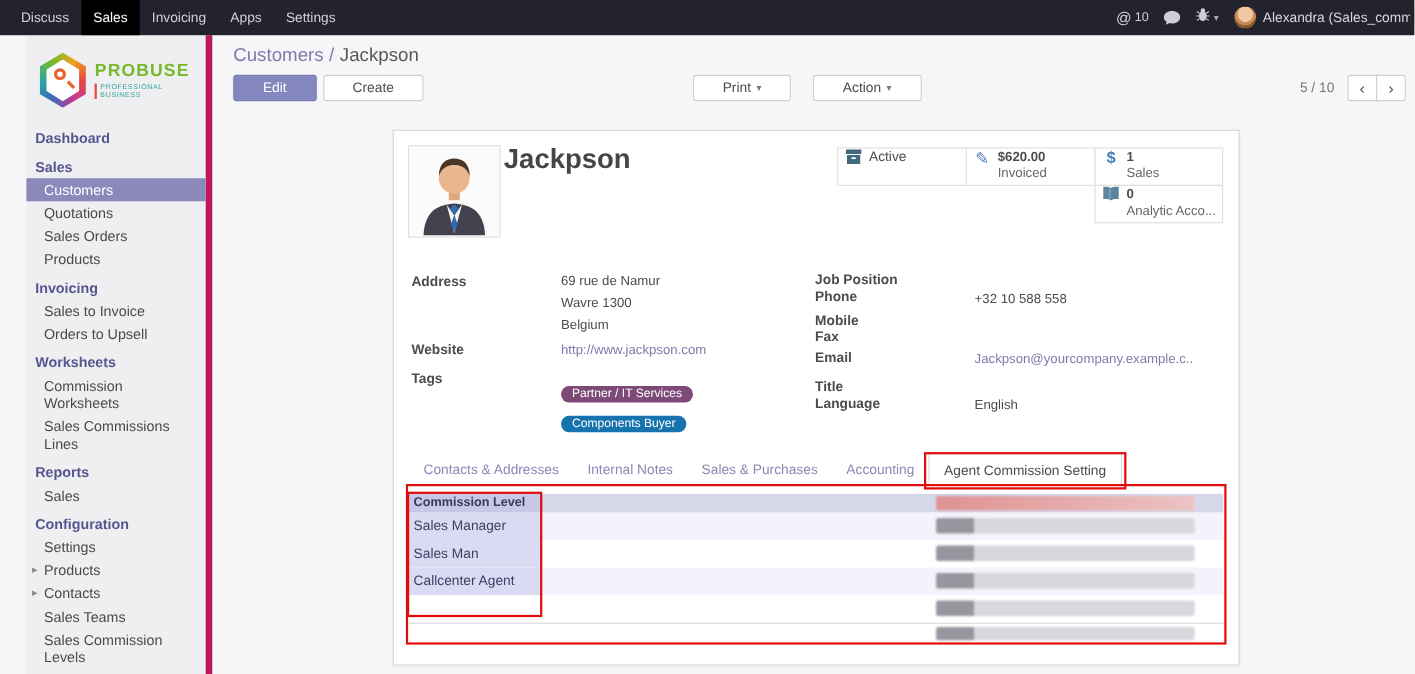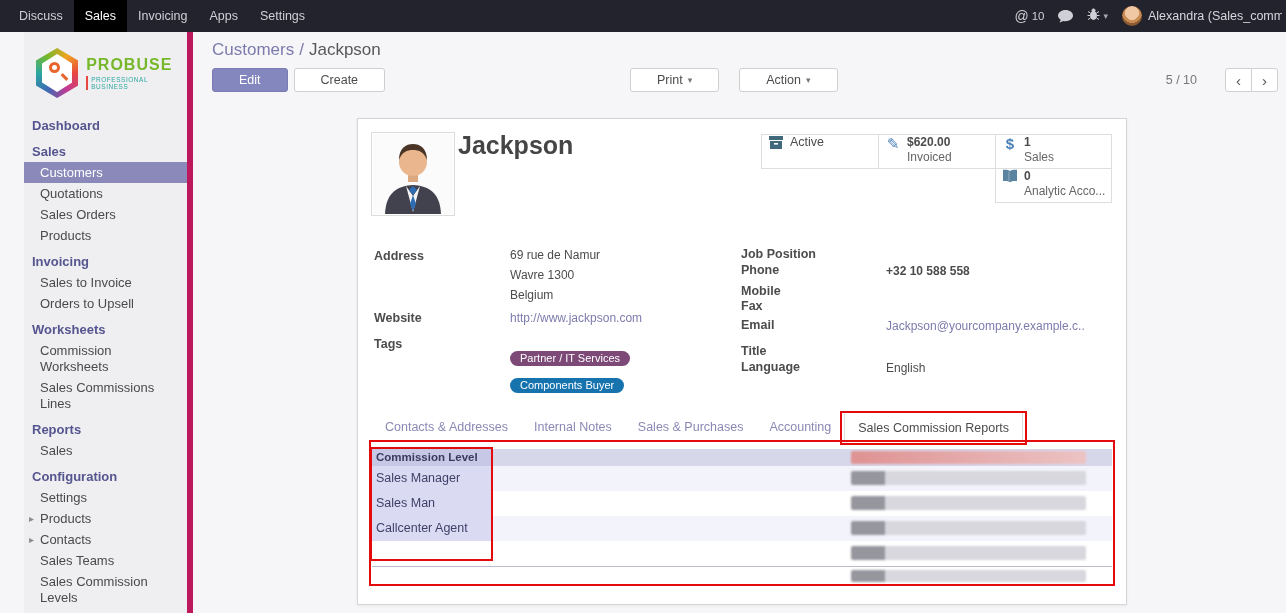--- a/index.html
+++ b/index.html
@@ -46,21 +46,21 @@
   .exp { position:absolute; left:5px; top:3px; font-size:10px; color:#8b8b8b; }
 
   
   .main { position:absolute; left:197px; top:32px; right:0; bottom:0; background:#f6f6f8; }
   .breadcrumb { position:absolute; left:15px; top:8px; font-size:17px; }
   .bc-link { color:#7c7bad; cursor:pointer; }
   .bc-sep { color:#7c7bad; margin:0 5px; }
   .bc-current { color:#585858; }
   .cp-left { position:absolute; left:15px; top:36px; display:flex; gap:6px; }
   .cp-center { position:absolute; left:433px; top:36px; display:flex; gap:20px; }
-  .cp-right { position:absolute; right:8px; top:36px; display:flex; align-items:center; gap:28px; }
+  .cp-right { position:absolute; right:8px; top:36px; display:flex; align-items:center; gap:12px; }
   .btn { font-family:inherit; font-size:12.5px; height:24px; padding:0 26px; border:1px solid #cfcfcf;
          background:#fff; color:#4c4c4c; border-radius:3px; cursor:pointer; display:flex; align-items:center; gap:5px; }
   .btn.primary { background:#8487bd; border-color:#797cb2; color:#fff; }
   .caret { font-size:9px; color:#777; }
   .pager-text { font-size:12.5px; color:#777; }
   .pager-buttons { display:flex; }
   .pager-btn { width:27px; height:24px; border:1px solid #cfcfcf; background:#fff; color:#555;
                font-size:15px; line-height:1; cursor:pointer; }
   .pager-btn.prev { border-radius:3px 0 0 3px; }
   .pager-btn.next { border-radius:0 3px 3px 0; margin-left:-1px; }
@@ -293,36 +293,36 @@
       <span class="val" style="left:152px; top:149px;">Wavre 1300</span>
       <span class="val" style="left:152px; top:169px;">Belgium</span>
       <span class="lbl" style="left:16px; top:192px;">Website</span>
       <span class="val link" style="left:152px; top:192px;">http://www.jackpson.com</span>
       <span class="lbl" style="left:16px; top:218px;">Tags</span>
       <span class="tag tag-blue" style="left:152px; top:215px;">Components Buyer</span>
       <span class="tag tag-plum" style="left:152px; top:232px;">Partner / IT Services</span>
 
       <span class="lbl" style="left:383px; top:128px;">Job Position</span>
       <span class="lbl" style="left:383px; top:144px;">Phone</span>
-      <span class="val" style="left:528px; top:145px;font-weight:bold;">+32 10 588 558</span>
+      <span class="val" style="left:528px; top:145px;">+32 10 588 558</span>
       <span class="lbl" style="left:383px; top:165px;">Mobile</span>
       <span class="lbl" style="left:383px; top:180px;">Fax</span>
       <span class="lbl" style="left:383px; top:199px;">Email</span>
       <span class="val link" style="left:528px; top:200px;">Jackpson@yourcompany.example.c..</span>
       <span class="lbl" style="left:383px; top:225px;">Title</span>
       <span class="lbl" style="left:383px; top:241px;">Language</span>
       <span class="val" style="left:528px; top:242px;">English</span>
 
       <div class="tabs">
         <div class="tab">Contacts &amp; Addresses</div>
         <div class="tab">Internal Notes</div>
         <div class="tab">Sales &amp; Purchases</div>
         <div class="tab">Accounting</div>
         <div class="tab active">
-          <span>Sales Commission Reports</span>
+          <span>Agent Commission Setting</span>
           <span class="tab-ann"></span>
         </div>
       </div>
 
       <div class="o-table">
         <div class="thead">
           <div class="th-left">Commission Level</div>
           <div class="redact-head"></div>
         </div>
         <div class="trow r-odd">

